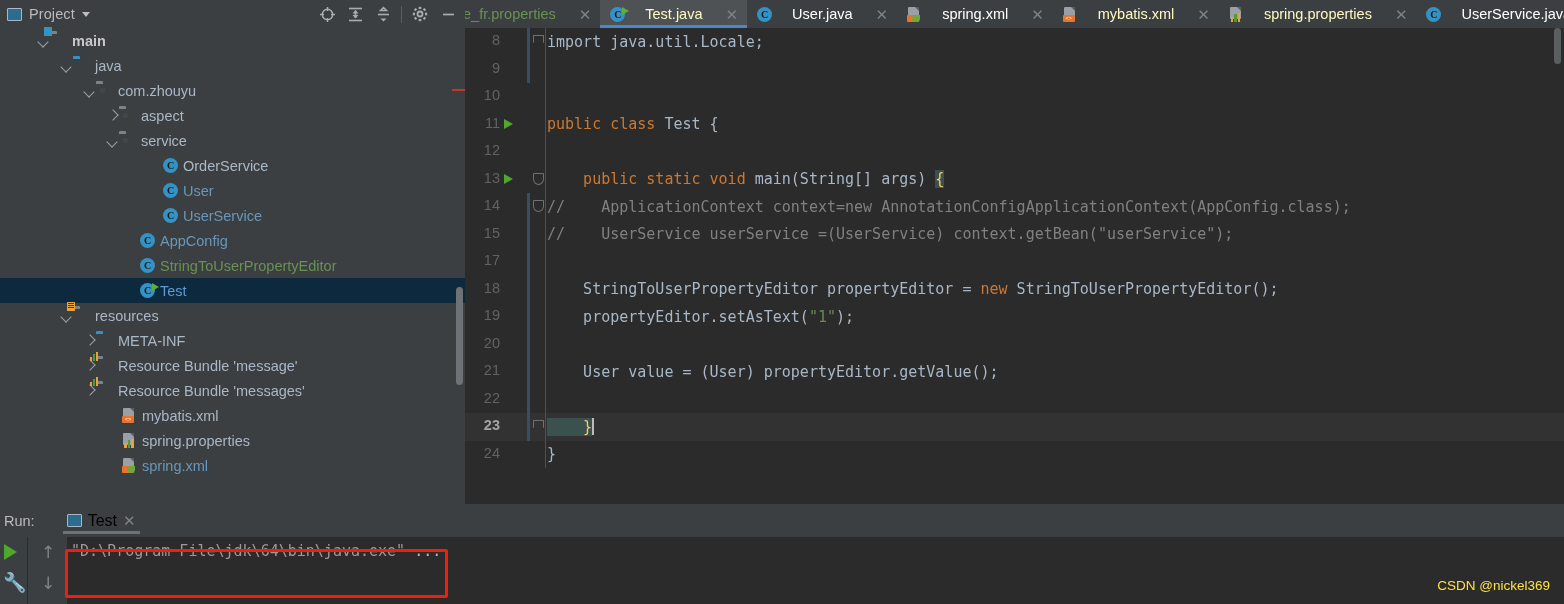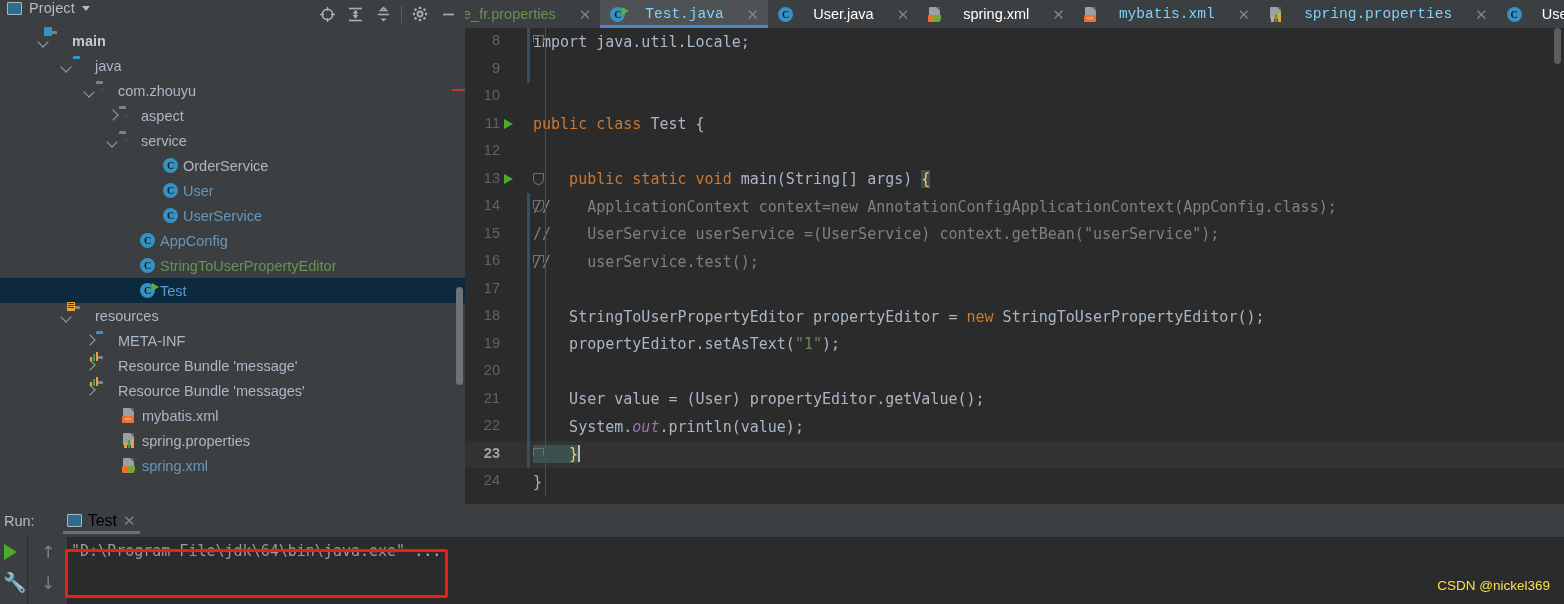--- a/index.html
+++ b/index.html
@@ -11,21 +11,21 @@
   }
   #app{ position:relative; width:1564px; height:604px; }
 
   
   #project-panel{
     position:absolute; left:0; top:0; width:465px; height:504px;
     background:#3C3F41; overflow:hidden;
   }
   #project-header{
     position:relative; height:28px; background:#3C3F41;
-    display:flex; align-items:flex-start;
+    display:flex; align-items:center;
   }
   .ph-left{ display:flex; align-items:center; gap:7px; padding-left:7px; }
   .proj-icon{ width:15px; height:13px; border:1.6px solid #A9B7C6; background:#2B6C8F; border-radius:1px; }
   .ph-title{ color:#BBBBBB; font-size:14.5px; letter-spacing:.1px; }
   .caret-dn{ width:0;height:0;border-left:4.5px solid transparent;border-right:4.5px solid transparent;border-top:5px solid #BBBBBB; }
   .ph-right{ position:absolute; right:4px; top:0; height:28px; display:flex; align-items:center; gap:2px; }
   .tbtn{ width:26px;height:26px; display:flex;align-items:center;justify-content:center; border-radius:3px; }
   .vsep{ width:1px; height:17px; background:#5A5D5F; margin:0 3px; }
 
   
@@ -97,36 +97,36 @@
   
   #editor-area{ position:absolute; left:465px; top:0; width:1099px; height:504px; background:#2B2B2B; }
   #tabs{ position:relative; height:28px; background:#3C3F41; display:flex; align-items:stretch; overflow:hidden; }
   .tab{
     display:flex; align-items:center; gap:20px; padding:0 9px 0 10px; position:relative;
     font-size:14.5px; color:#A9B7C6; white-space:nowrap; background:#3C3F41;
   }
   .tab.active{ background:#4E5254; }
   .tab.active::after{ content:""; position:absolute; left:0; right:0; bottom:0; height:3px; background:#4A88C7; }
   .tab .x{ color:#7E8387; font-size:15px; line-height:1; margin-left:3px; }
-  .tab .t-green{ color:#6A9153; } .tab .t-blue{ color:#ffffff; } .tab .t-gray{ color:#7dd3fc;font-family:Liberation Mono, monospace; }
+  .tab .t-green{ color:#6A9153; } .tab .t-blue{ color:#ffffff; } .tab .t-gray{ color:#fef9c3; }
 
   #code{ position:relative; height:476px; background:#2B2B2B; overflow:hidden; }
   .cl{ position:relative; height:27.5px; display:flex; align-items:center; font-family:"DejaVu Sans Mono", monospace; font-size:15px; }
   .cl.cur{ background:#323232; }
   .gut{ position:relative; width:65px; flex:0 0 65px; height:27.5px; }
   .lno{ position:absolute; right:30px; top:4px; color:#606366; font-size:14.5px; font-family:"Liberation Sans",sans-serif; }
   .cl.cur .lno{ color:#A4A3A3; font-weight:bold; }
   .runarrow{ position:absolute; left:39px; top:8px; width:0;height:0;
     border-top:5.5px solid transparent;border-bottom:5.5px solid transparent;border-left:9px solid #4EA82A; }
   .chg{ position:absolute; left:62px; top:0; width:3px; height:27.5px; background:#374F5E; }
   .fold{ position:absolute; left:68px; top:7px; width:11px; height:12px; }
   .fold .box{ position:absolute; inset:0; border:1.3px solid #6E7174; border-radius:1px; }
   .fold.openend .box{ border-bottom:none; height:8px; }
   .fold.down .box{ border-radius:1px 1px 50% 50%; }
-  .txt{ margin-left:3px; color:#A9B7C6; white-space:pre; }
+  .txt{ margin-left:17px; color:#A9B7C6; white-space:pre; }
   .vline{ position:absolute; left:80px; top:0; width:1px; height:27.5px; background:#4B5052; }
   .k{ color:#CC7832; } .s{ color:#6A8759; } .cm{ color:#808080; } .f{ color:#9876AA; font-style:italic; }
   .hl{ background:#3B514D; color:#FFC66D; }
   .cursor{ display:inline-block; width:1.5px; height:17px; background:#BBBBBB; vertical-align:-3px; }
   #ed-scroll{ position:absolute; right:3px; top:0; width:7px; height:36px; background:#5B5E60; border-radius:4px; }
 
   
   #run-panel{ position:absolute; left:0; top:504px; width:1564px; height:100px; background:#3C3F41; }
   #run-head{ position:relative; height:33px; display:flex; align-items:center; }
   #run-label{ color:#BBBBBB; font-size:14.5px; margin-left:4px; }
@@ -477,31 +477,20 @@
         <div class="cl">
           <span class="gut">
             <span class="lno">15</span>
             <span class="chg"></span>
           </span>
           <span class="vline"></span>
           <span class="txt"><span class="cm">//    UserService userService =(UserService) context.getBean("userService");</span></span>
         </div>
         <div class="cl">
           <span class="gut">
-            <span class="lno">16</span>
-            <span class="chg"></span>
-          </span>
-          <span class="fold openend">
-            <span class="box"></span>
-          </span>
-          <span class="vline"></span>
-          <span class="txt"><span class="cm">//    userService.test();</span></span>
-        </div>
-        <div class="cl">
-          <span class="gut">
             <span class="lno">17</span>
             <span class="chg"></span>
           </span>
           <span class="vline"></span>
           <span class="txt"></span>
         </div>
         <div class="cl">
           <span class="gut">
             <span class="lno">18</span>
             <span class="chg"></span>
@@ -532,21 +521,20 @@
           </span>
           <span class="vline"></span>
           <span class="txt"><span class="">    User value = (User) propertyEditor.getValue();</span></span>
         </div>
         <div class="cl">
           <span class="gut">
             <span class="lno">22</span>
             <span class="chg"></span>
           </span>
           <span class="vline"></span>
-          <span class="txt"><span class="">    System.</span><span class="f">out</span><span class="">.println(value);</span></span>
         </div>
         <div class="cl cur">
           <span class="gut">
             <span class="lno">23</span>
             <span class="chg"></span>
           </span>
           <span class="fold openend">
             <span class="box"></span>
           </span>
           <span class="vline"></span>

